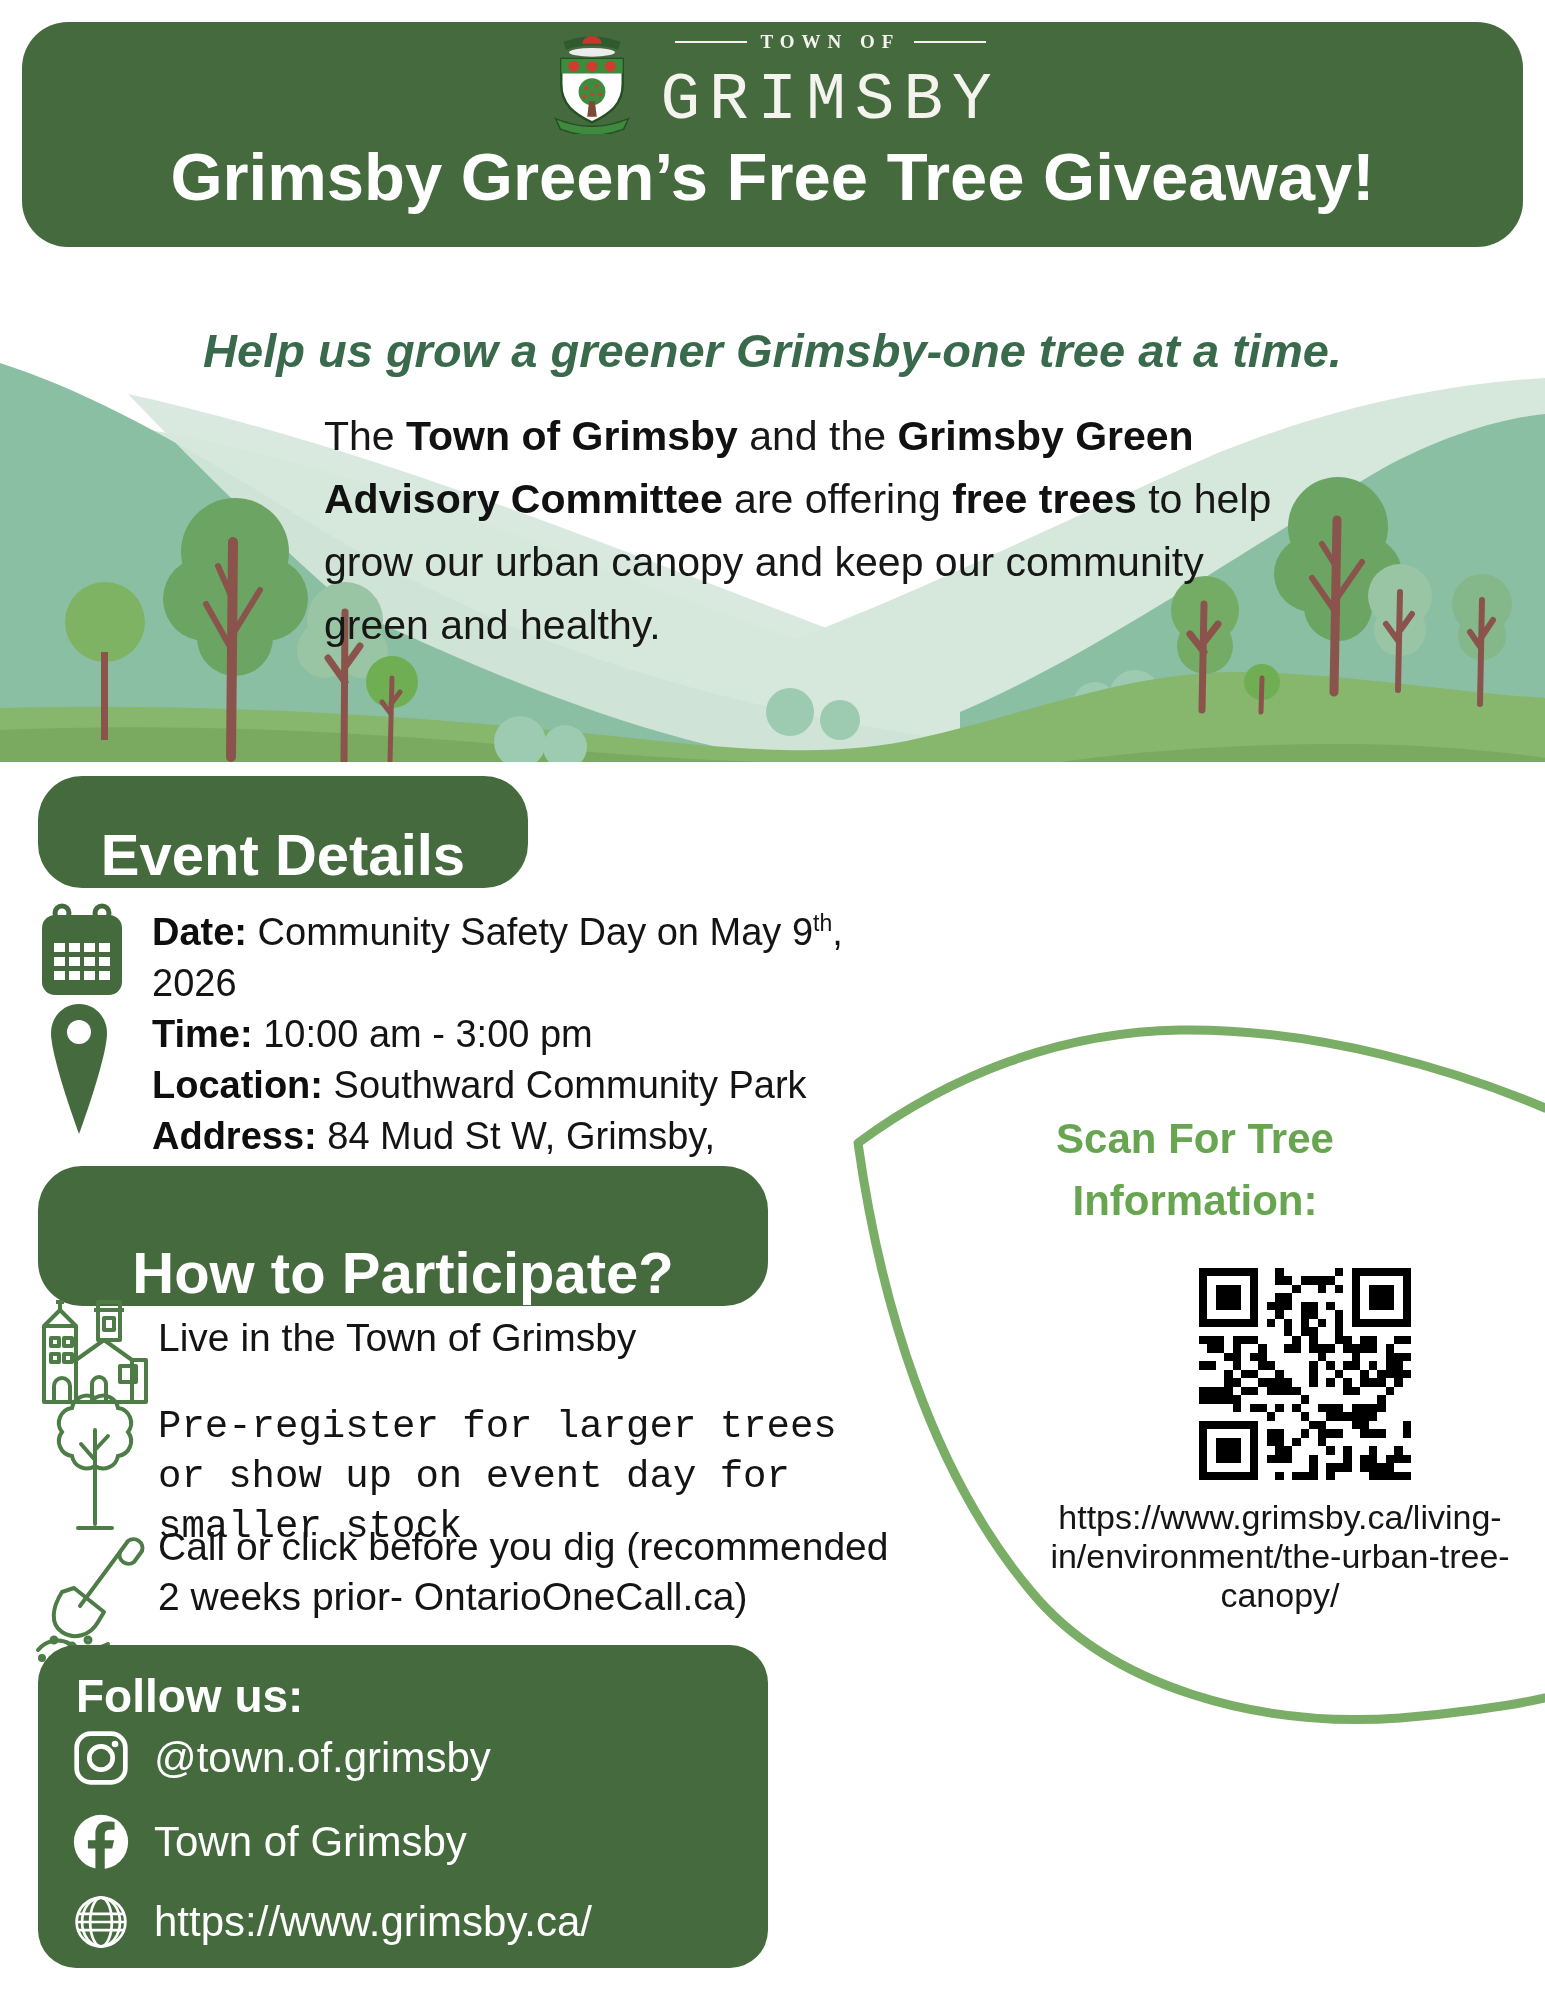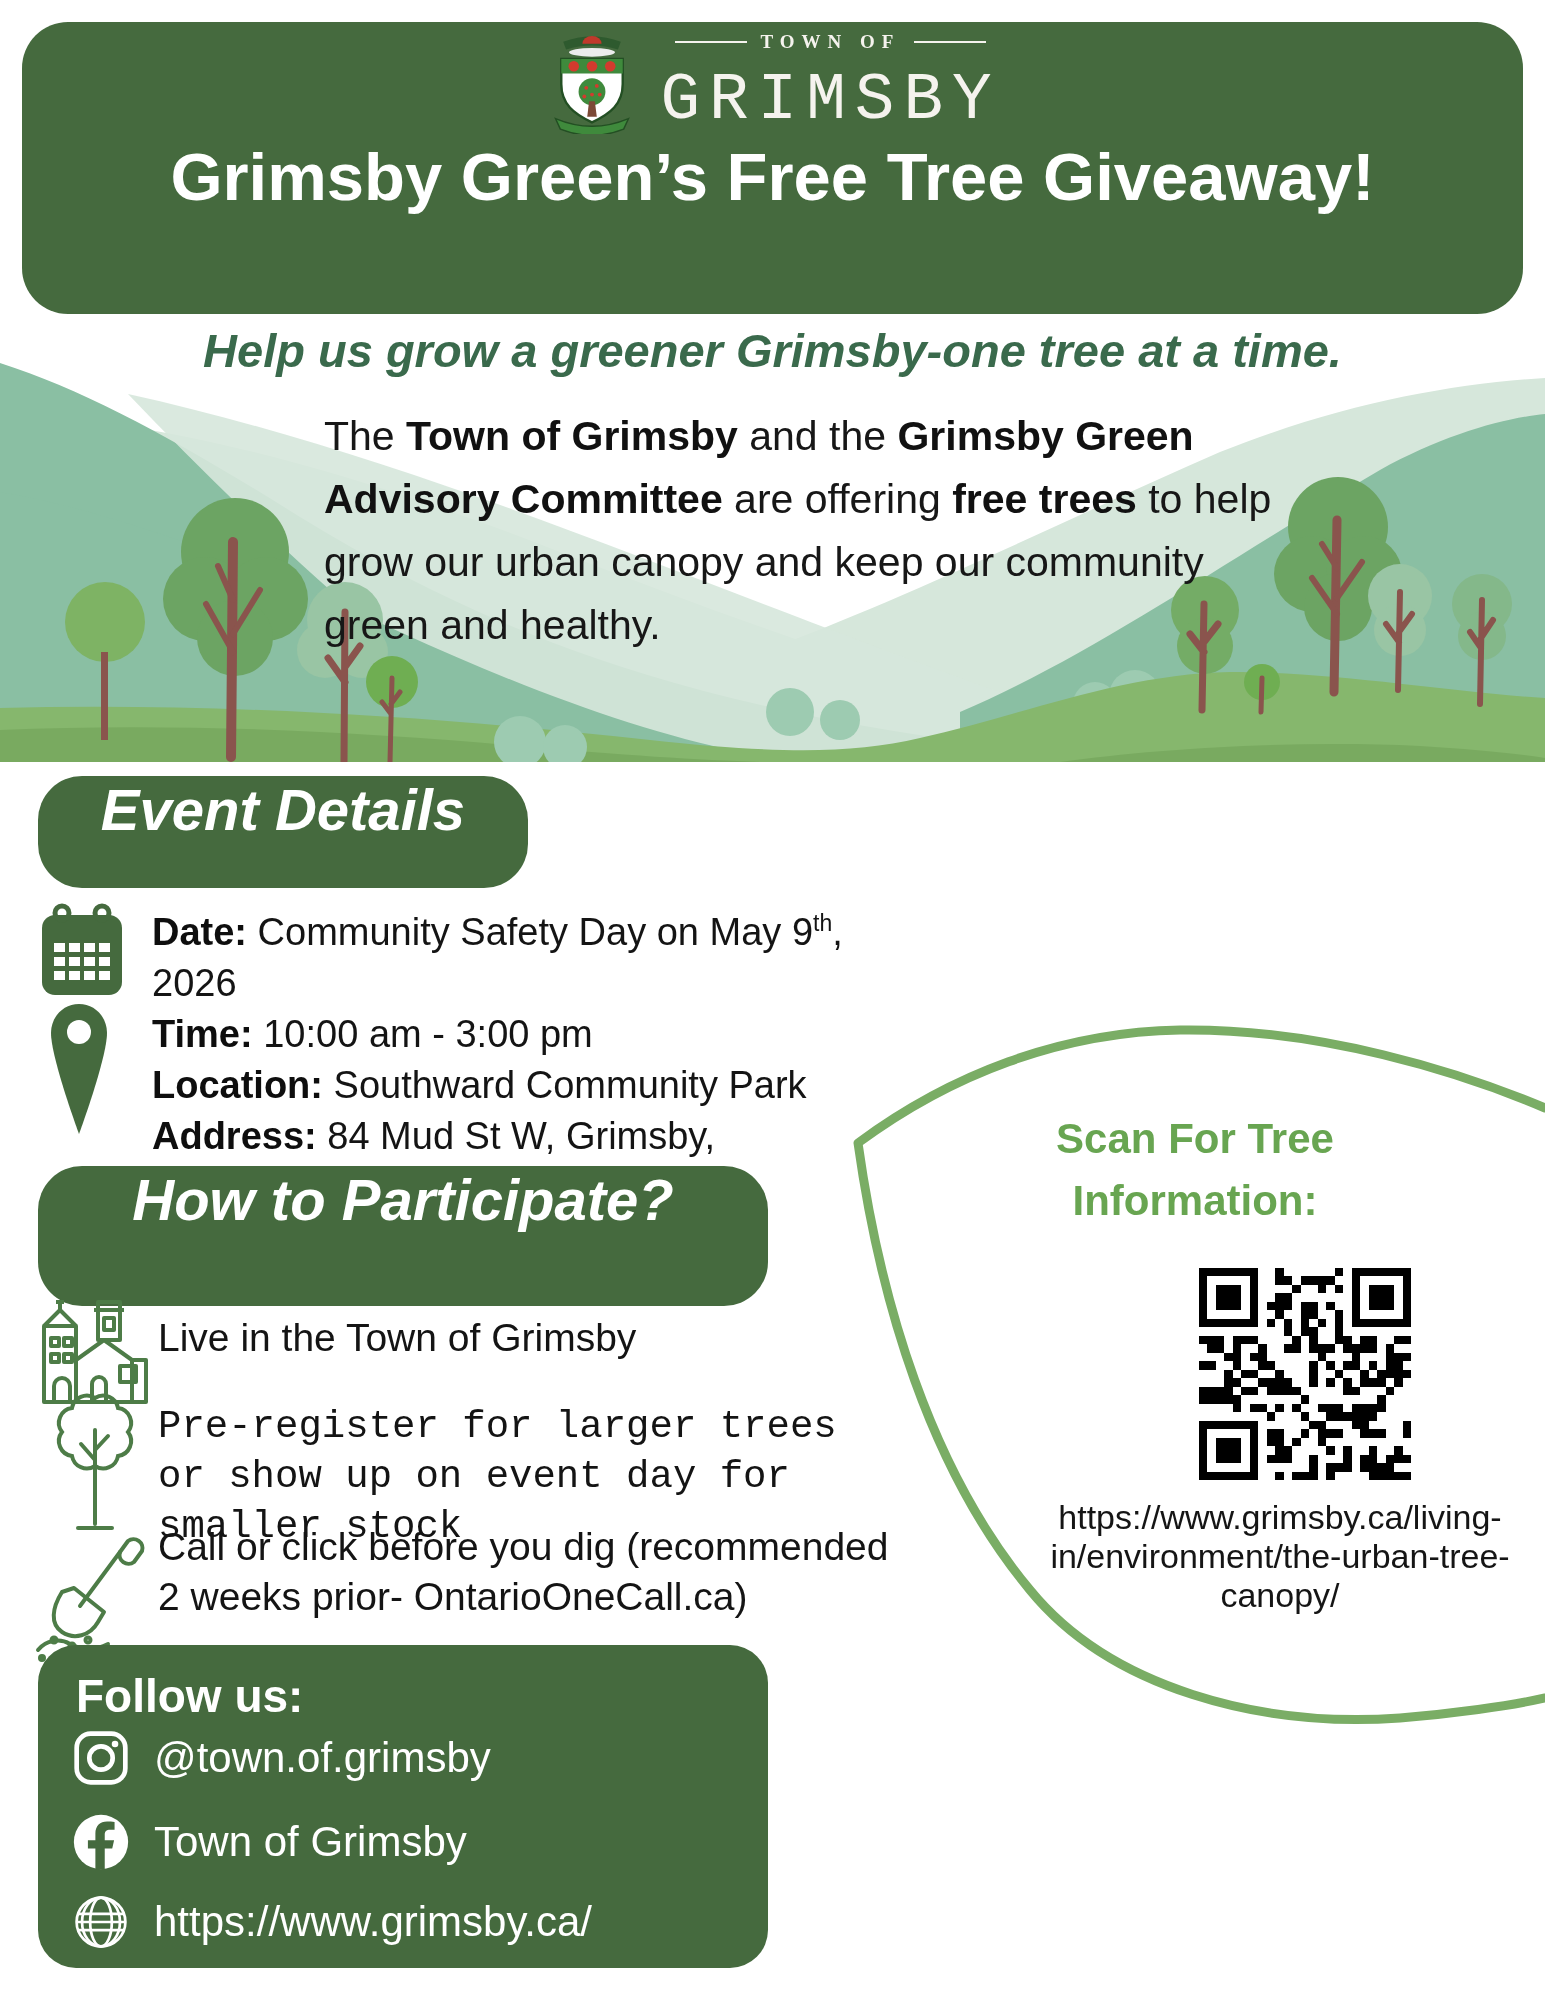--- a/index.html
+++ b/index.html
@@ -1,20 +1,20 @@
 <!DOCTYPE html>
 <html><head>
 <meta charset="utf-8">
 <style>
   html,body{margin:0;padding:0;background:#ffffff;}
   #page{position:relative;width:1545px;height:1999px;background:#ffffff;overflow:hidden;
         font-family:"Liberation Sans", sans-serif;color:#1d1d1d;}
 
   
-  .banner{position:absolute;left:22px;top:22px;width:1501px;height:292px;background:#456a3e;
+  .banner{position:absolute;left:22px;top:22px;width:1501px;height:225px;background:#456a3e;
           border-radius:46px;display:flex;flex-direction:column;align-items:center;}
   .logo-row{display:flex;align-items:center;gap:20px;margin-top:10px;height:104px;}
   .logotype{display:flex;flex-direction:column;align-items:center;color:#f5f3ee;}
   .town-of{display:flex;align-items:center;gap:14px;font-family:"Liberation Serif",serif;
            font-size:19px;letter-spacing:7px;font-weight:bold;}
   .rule{width:72px;height:2px;background:#f5f3ee;}
   .grimsby-word{font-family:Liberation Mono, monospace;font-size:66px;letter-spacing:9px;margin-top:10px;}
   .banner-title{color:#ffffff;font-size:67px;font-weight:bold;margin-top:2px;letter-spacing:0px;}
 
   
@@ -22,21 +22,21 @@
             font-size:47px;font-weight:bold;font-style:italic;color:#3a6a4c;z-index:3;}
 
   
   .scene{position:absolute;left:0;top:352px;width:1545px;height:410px;z-index:0;}
   .intro{position:absolute;left:292px;top:364px;width:960px;z-index:2;
          font-size:41px;line-height:63px;color:#171717;margin-left:32px;}
   .intro b{color:#111;}
 
   
   .pill{position:absolute;background:#456a3e;border-radius:44px;color:#fff;font-weight:bold;
-        display:flex;align-items:flex-start;justify-content:center;font-style:italic;}
+        display:flex;align-items:flex-end;justify-content:center;}
   .pill-event{left:38px;top:776px;width:490px;height:112px;font-size:58px;}
   .pill-participate{left:38px;top:1166px;width:730px;height:140px;font-size:58px;}
 
   
   .evt-icon{position:absolute;}
   .event-text{position:absolute;left:152px;top:898px;width:760px;font-size:38px;line-height:51px;color:#141414;}
   .event-text b{color:#0e0e0e;}
   .event-text sup{font-size:23px;}
 
   

